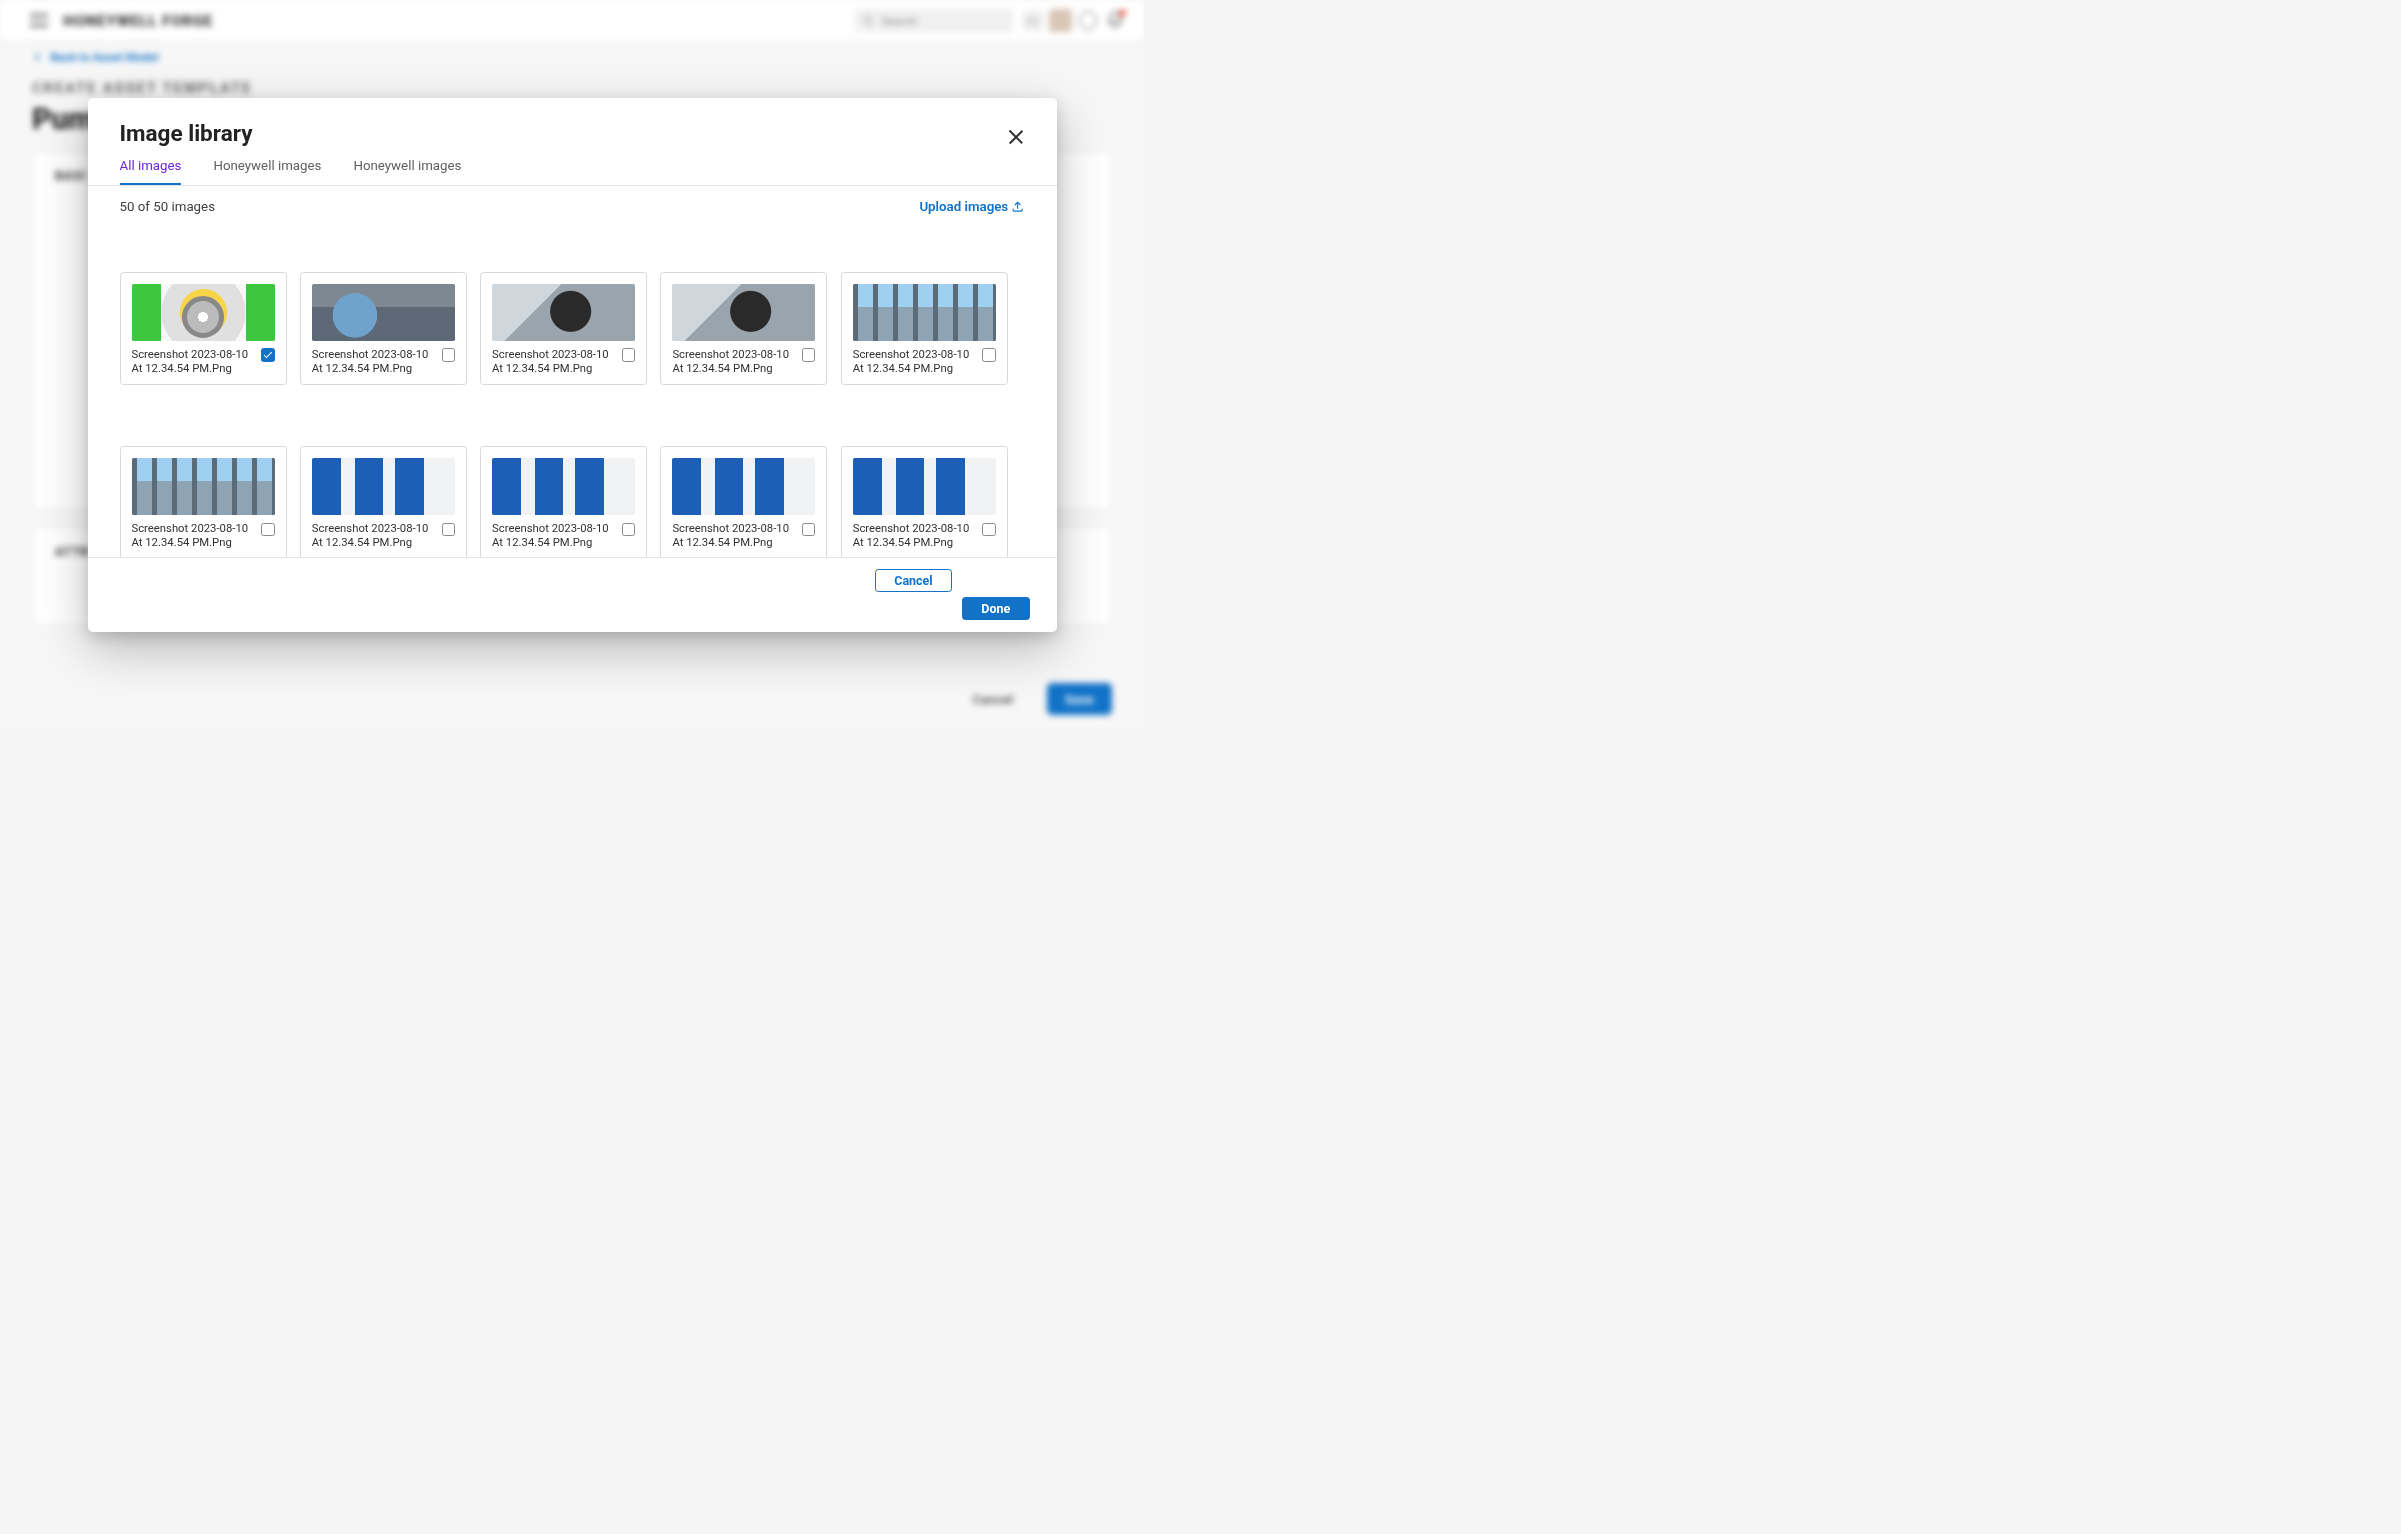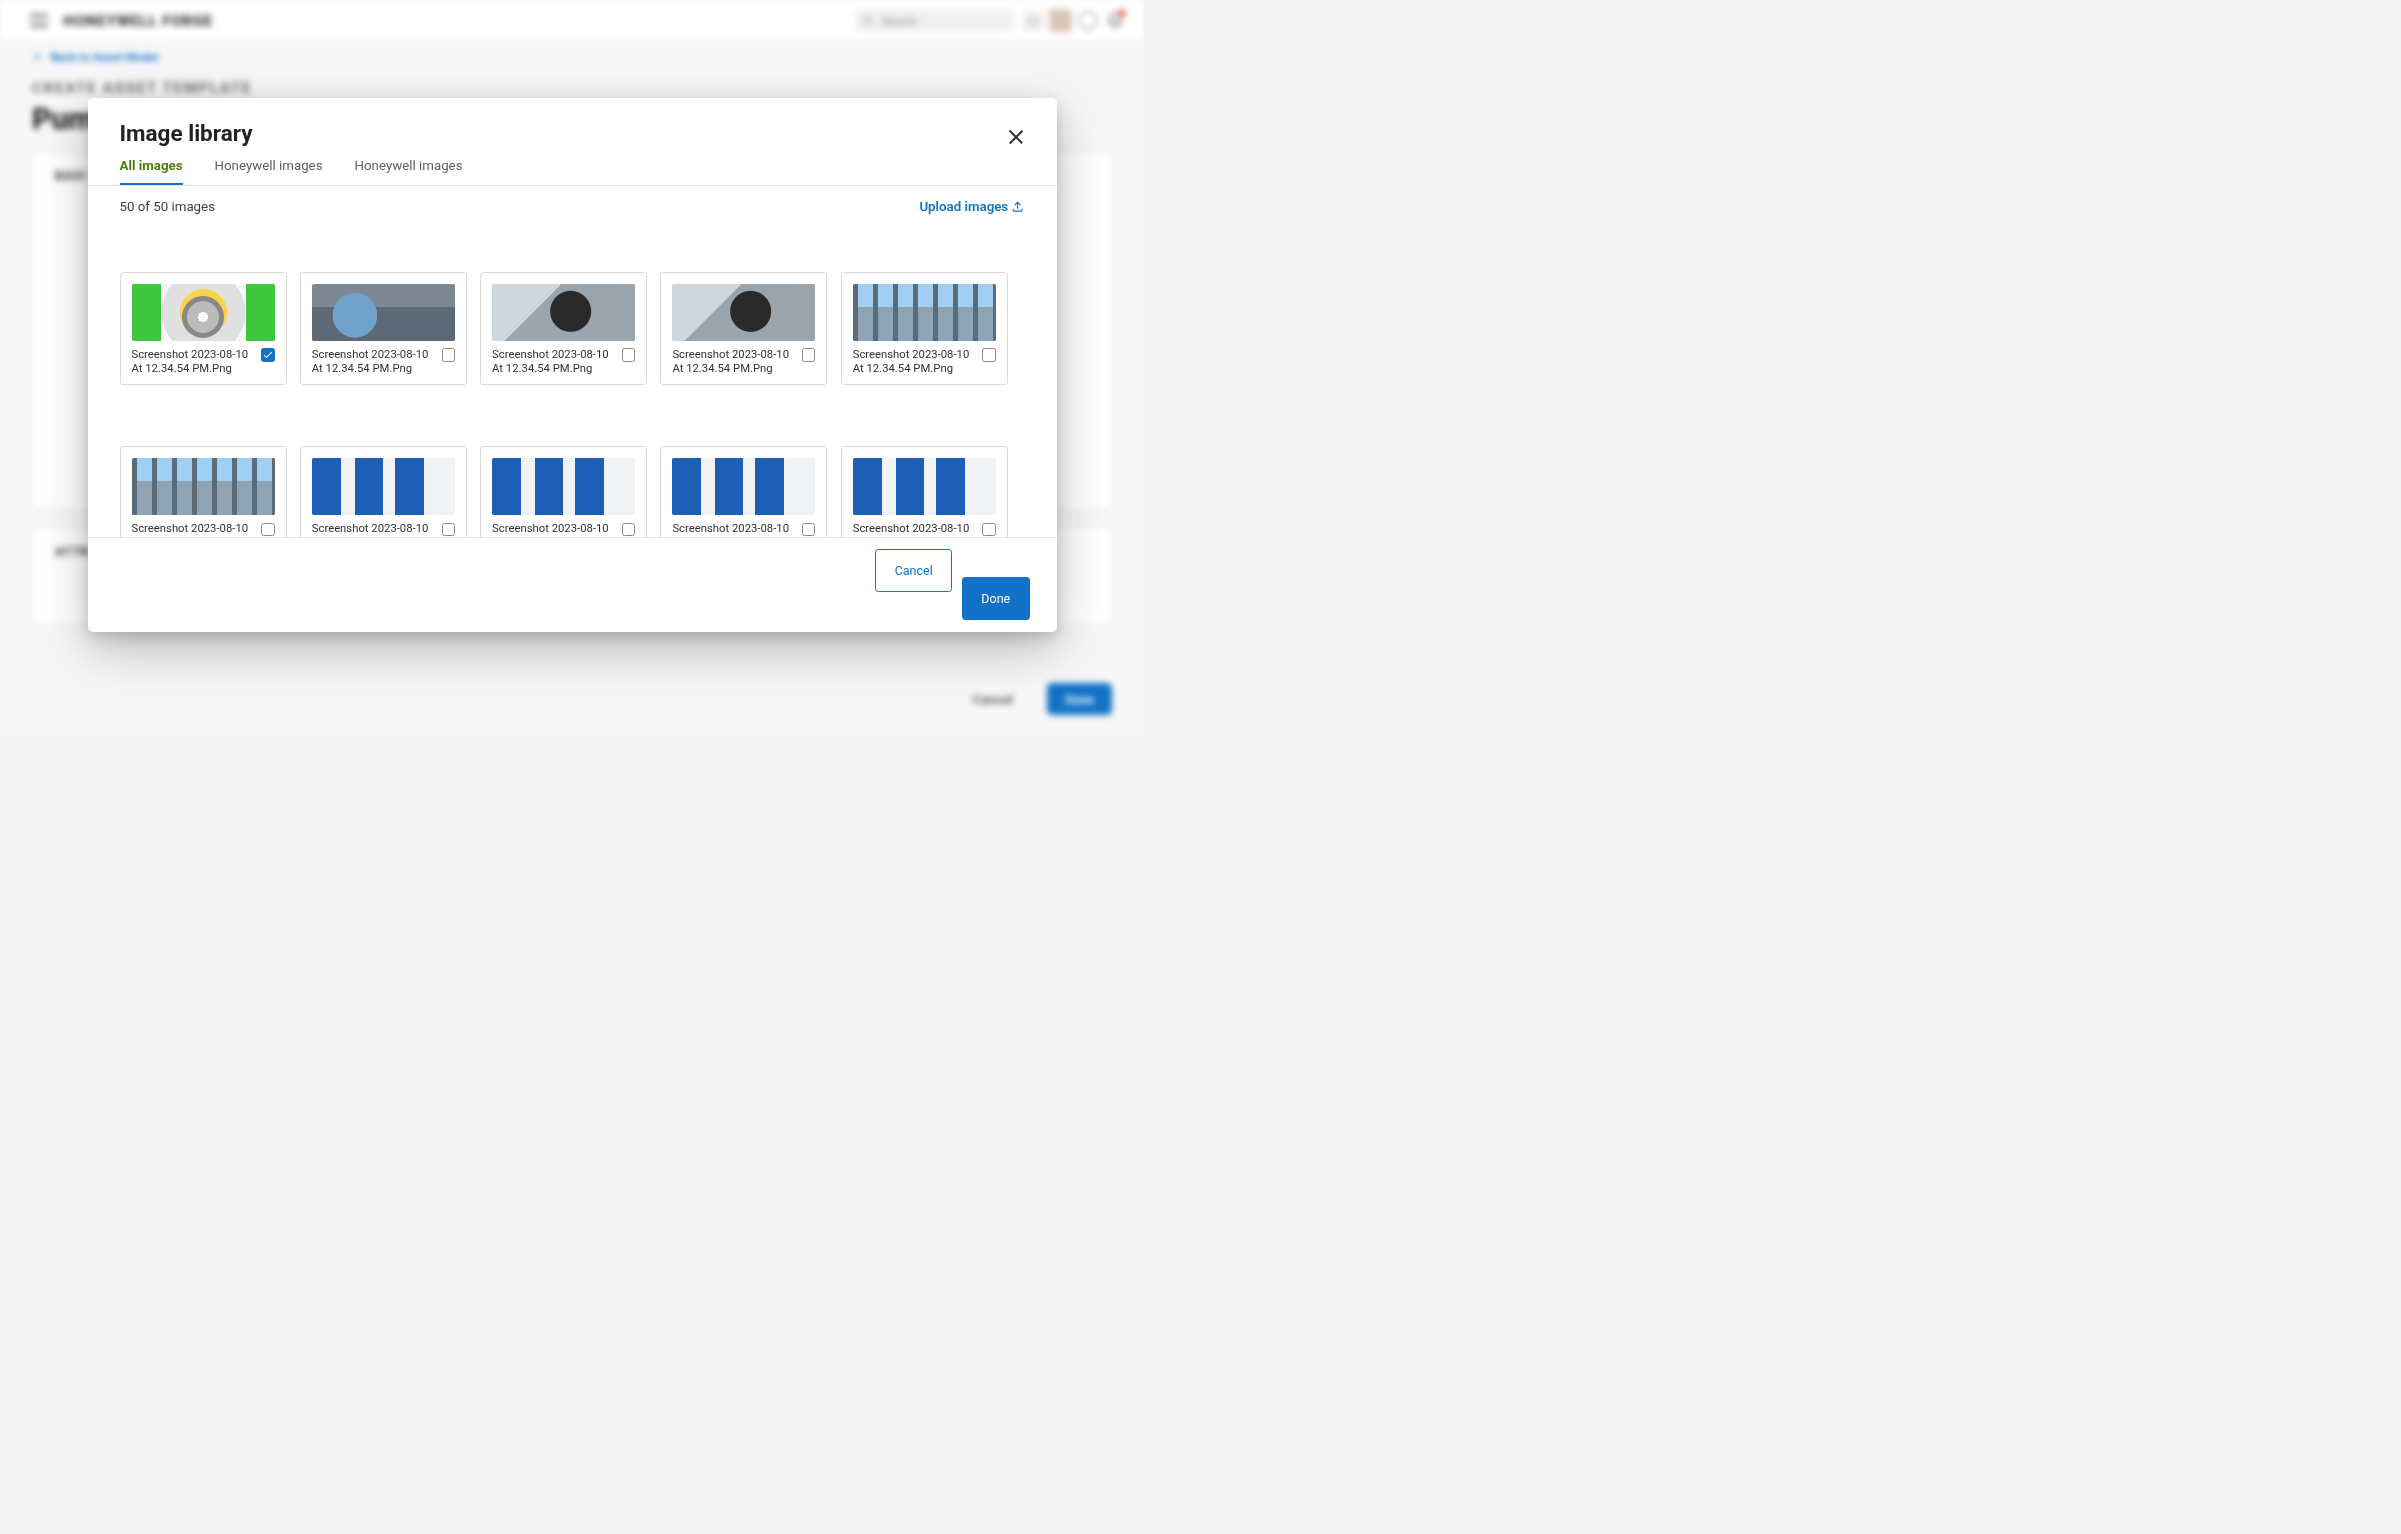--- a/index.html
+++ b/index.html
@@ -113,21 +113,21 @@
 
   .tabs{
     display:flex;gap:32px;padding:11.7px 32px 0 32px;
     border-bottom:0.8px solid #e5e5e5;
   }
   .tab{
     padding-bottom:10px;font-size:13.3px;color:#606060;cursor:pointer;
     border-bottom:2.5px solid transparent;
   }
   .tab.active{
-    color:#4d7c0f;font-weight:700;border-bottom-color:#1172c7;
+    color:#6d28d9;font-weight:400;border-bottom-color:#1172c7;
   }
 
   .modal-subhead{
     display:flex;align-items:center;justify-content:space-between;
     padding:13.3px 32px 5px 32px;
   }
   .count{color:#404040;font-size:13.3px;}
   .upload{
     color:#1172c7;font-weight:600;font-size:13.3px;display:flex;align-items:center;gap:3px;cursor:pointer;
   }
@@ -193,21 +193,21 @@
   .th-room{background:
     linear-gradient(90deg,#1d5fb6 0 20%,#f0f2f4 20% 30%,#1d5fb6 30% 50%,#f0f2f4 50% 58%,#1d5fb6 58% 78%,#f0f2f4 78% 100%);}
 
   .tile.cut .thumb{height:48px;}
   .tile.cut{padding-bottom:0;}
 
   .modal-footer{
     border-top:0.8px solid #e5e5e5;
     padding:11.7px 27px;display:flex;justify-content:flex-end;gap:10px;
   }
-  .btn{height:43px;padding:0 18.3px;border-radius:3.3px;font-size:12.5px;font-weight:400;display:flex;align-items:center;cursor:pointer;}
+  .btn{height:23px;padding:0 18.3px;border-radius:3.3px;font-size:12.5px;font-weight:700;display:flex;align-items:center;cursor:pointer;}
   .btn-outline{border:1.3px solid #1172c7;color:#1172c7;background:#fff;}
   .btn-primary{background:#1172c7;color:#fff;border:1.3px solid #1172c7;margin-top:28px;}
 
 </style>
 </head>
 <body>
 
 <div class="bg">
   <div class="bg-topbar">
     <div class="hamburger">

